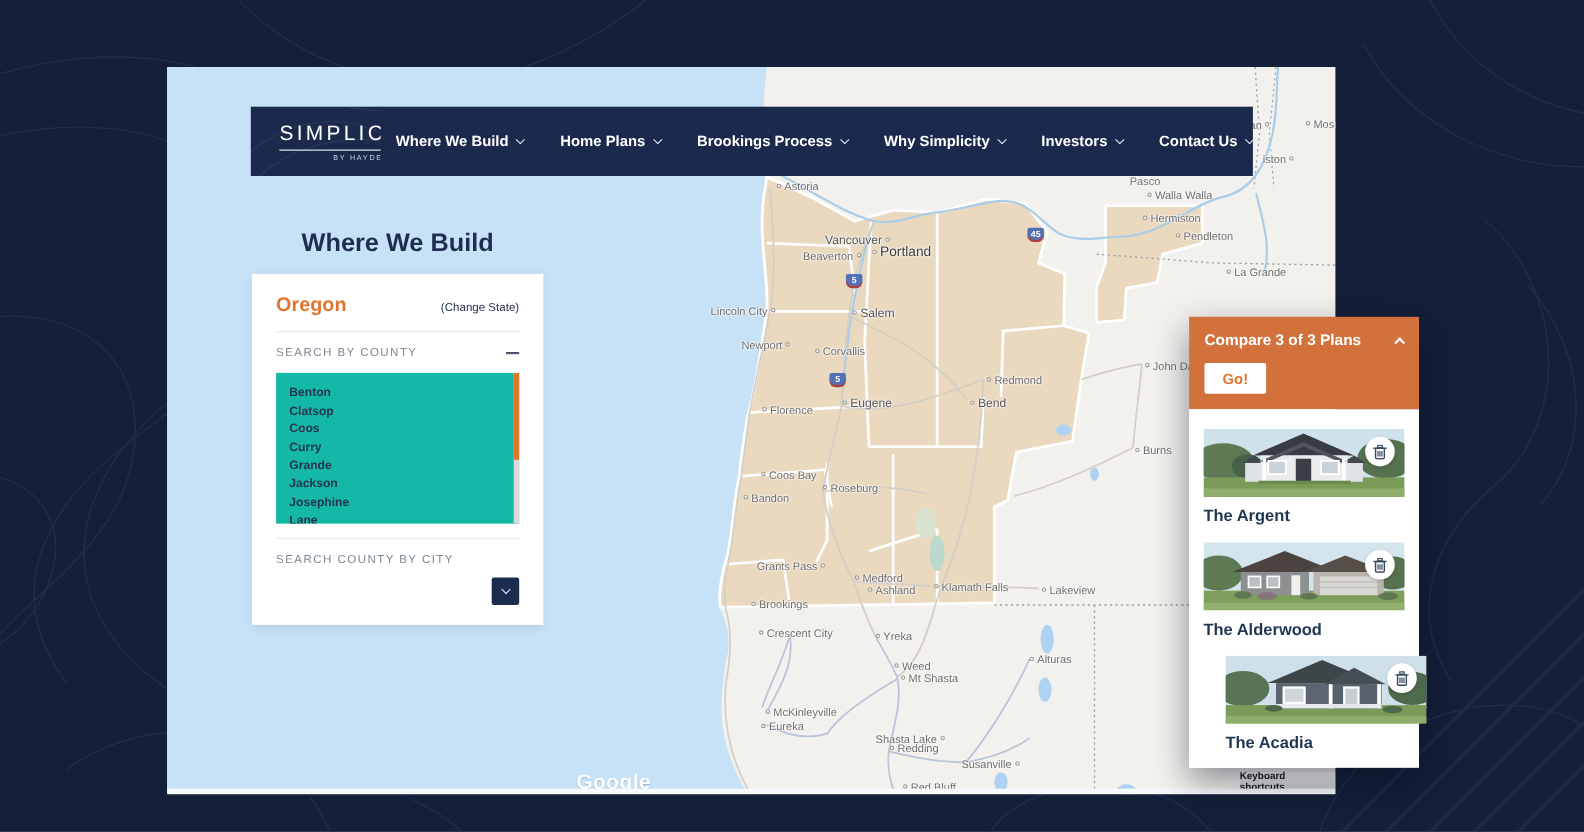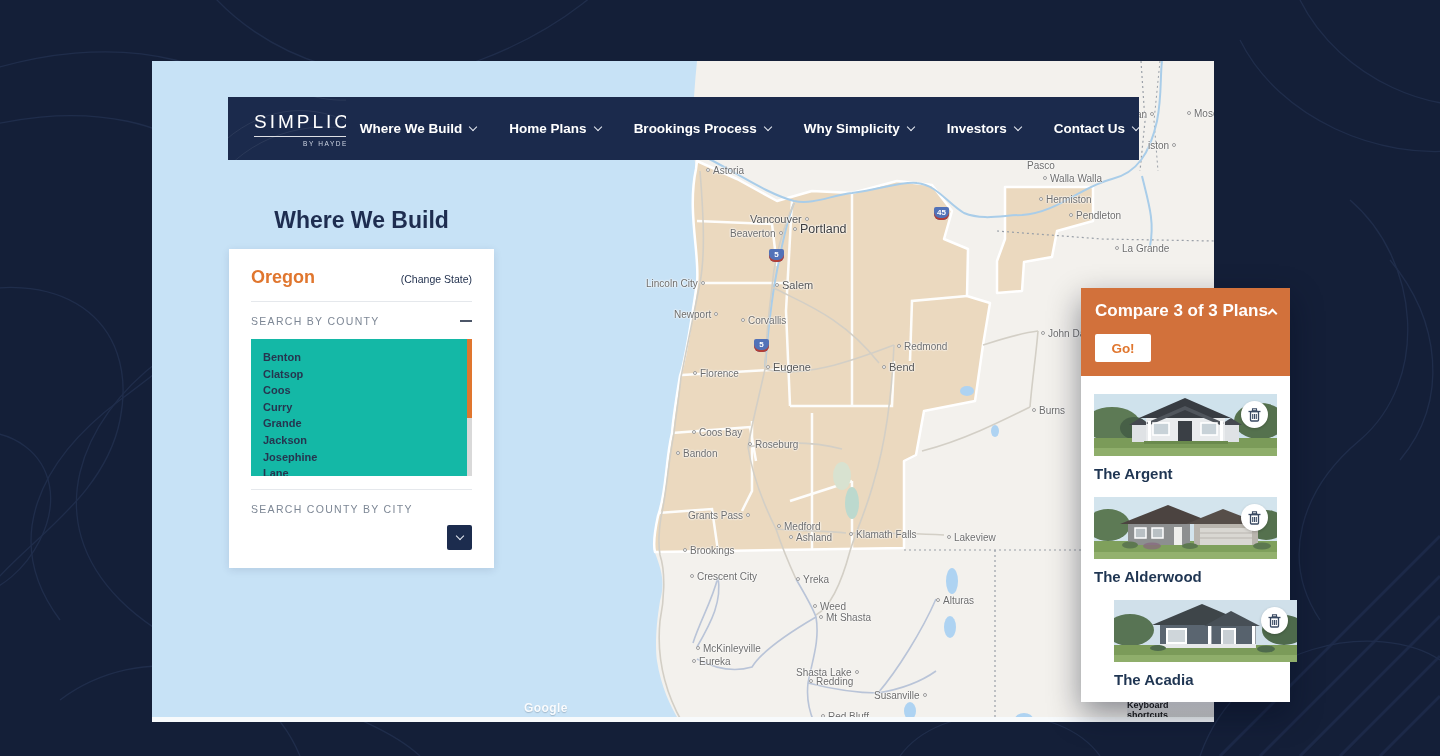--- a/index.html
+++ b/index.html
@@ -65,36 +65,36 @@
   .county-col { width:50%; }
   .county-item { font-size:11px; font-weight:bold; color:#26354F; line-height:16.6px; cursor:pointer; }
   #county-scrollbar { position:absolute; right:0; top:0; width:5px; height:100%; background:#D9D9D9; }
   #county-thumb { position:absolute; top:0; left:0; width:100%; height:58%; background:#E0762E; cursor:pointer; }
   #city-chev-btn { margin:10px 0 0 auto; width:25px; height:25px; background:#1C2C4E; border:none;
                    border-radius:2px; display:flex; align-items:center; justify-content:center;
                    cursor:pointer; }
   #city-chev-btn .chev { margin:0 0 3px 0; }
 
   
-  #gmap-watermark { position:absolute; left:372px; top:640px; font-size:12px; font-weight:bold;
+  #gmap-watermark { position:absolute; left:372px; top:640px; font-size:19px; font-weight:bold;
                     color:#fff; opacity:.92; letter-spacing:.4px; z-index:3;
                     text-shadow:0 1px 1px rgba(120,140,160,.55); cursor:pointer; }
   #kbd-strip { position:absolute; left:975px; top:641px; width:87px; height:15px; z-index:3;
                background:linear-gradient(#ffffff,#cfcfcf); display:flex; align-items:center;
                justify-content:flex-end; padding-right:3px; }
   #kbd-strip span { font-size:9px; font-weight:bold; color:#1a1a1a; cursor:pointer; }
   #page-bottom-strip { position:absolute; left:0; top:656px; width:1062px; height:5px;
                        background:#F7FAFC; z-index:3; }
 
   
   #compare { position:absolute; left:1081px; top:288px; width:209px; z-index:10;
              box-shadow:0 12px 30px rgba(5,12,30,.45); }
   #compare-header { background:#D2713B; padding:13px 14px 14px 14px; cursor:pointer; }
   #compare-title-row { display:flex; align-items:center; justify-content:space-between; }
-  #compare-title { color:#fff; font-size:17px; font-weight:bold; }
+  #compare-title { color:#fff; font-size:14px; font-weight:bold; }
   .chev-up { width:7px; height:7px; border-right:2px solid #fff; border-bottom:2px solid #fff;
              transform:rotate(-135deg); display:inline-block; margin-top:4px; }
   #go-btn { margin-top:13px; width:56px; height:28px; background:#fff; border:none; border-radius:2px;
             color:#E0762E; font-size:13.5px; font-weight:bold; cursor:pointer;
             font-family:"Liberation Sans", sans-serif; }
   #compare-body { background:#fff; padding:18px 13px 14px 13px; }
   .plan-card { margin-bottom:15px; }
   .plan-card:last-child { margin-bottom:0;padding-left:20px; }
   .plan-img { position:relative; width:183px; height:62px; overflow:hidden; }
   .plan-img svg { display:block; }

